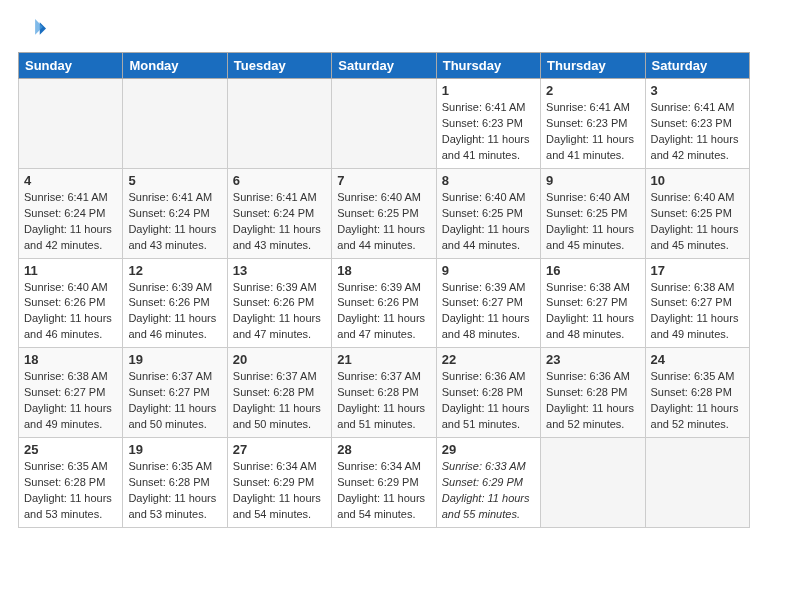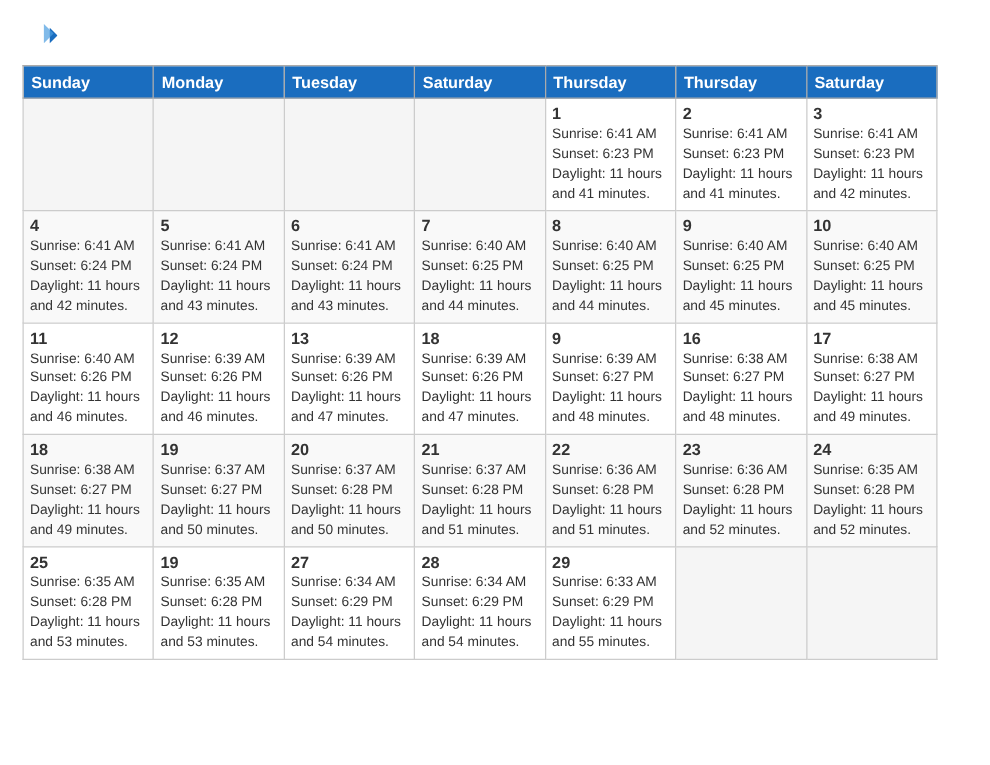--- a/index.html
+++ b/index.html
@@ -341,21 +341,21 @@
           </td>
           <td>
             <span class="day-number">28</span>
             <div class="day-info" style="white-space: pre-line;">Sunrise: 6:34 AM
 Sunset: 6:29 PM
 Daylight: 11 hours
 and 54 minutes.</div>
           </td>
           <td>
             <span class="day-number">29</span>
-            <div class="day-info" style="white-space: pre-line;">Sunrise: 6:33 AM
+            <div class="day-info" style="white-space: pre-line; font-style: italic;">Sunrise: 6:33 AM
 Sunset: 6:29 PM
 Daylight: 11 hours
 and 55 minutes.</div>
           </td>
           <td class="empty"></td>
           <td class="empty"></td>
         </tr>
       </tbody>
   </table>
 </div>

